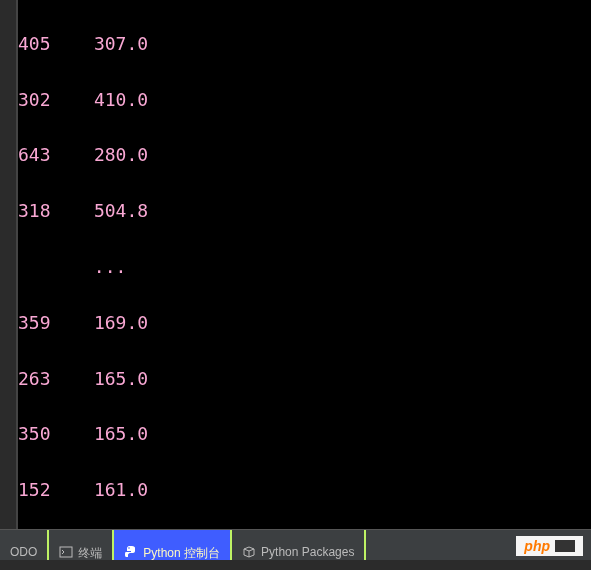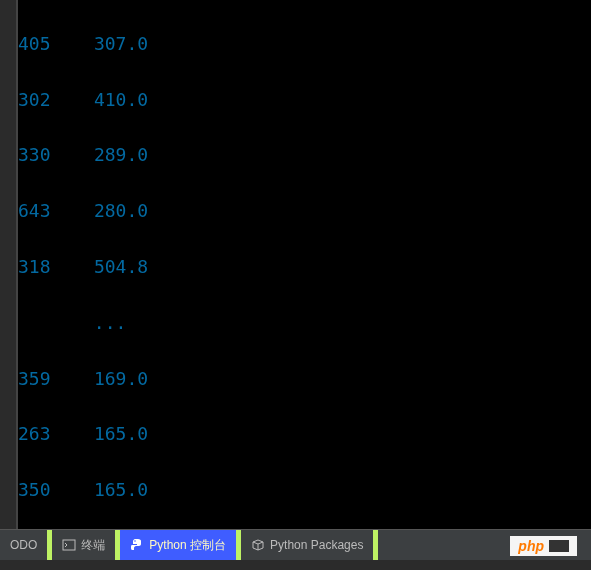--- a/index.html
+++ b/index.html
@@ -15,21 +15,21 @@
       overflow: hidden;
       position: relative;
     }
     .console-area {
       position: absolute;
       top: 0;
       left: 16px;
       right: 0;
       bottom: 40px;
       background: #000;
-      color: #0369a1;
+      color: #f9a8d4;
       font-size: 18px;
       line-height: 1.55;
       white-space: pre;
       padding: 2px 0;
       border-left: 2px solid #444;
     }
     .data-row {
       display: block;
     }
     .left-bar {
@@ -56,25 +56,24 @@
     .bottom-separator {
       position: absolute;
       bottom: 40px;
       left: 0;
       right: 0;
       height: 1px;
       background: #555;
     }
     .tab {
       display: flex;
-      align-items: center;
       padding: 15px 10px;
       gap: 5px;
       cursor: pointer;
-      border-right: 5px solid #bef264;
+      border-right: 2px solid #bef264;
     }
     .tab.active {
       background: #3f5dff;
       color: #fef9c3;
     }
     .tab-icon {
       width: 14px;
       height: 14px;
       display: flex;
       align-items: center;
@@ -83,21 +82,21 @@
     .footer-strip {
       position: absolute;
       bottom: 0;
       left: 0;
       right: 0;
       height: 10px;
       background: #2b2b2b;
     }
     .watermark {
       position: absolute;
-      right: 14px;
+      right: 8px;
       bottom: 14px;
       background: #f5f5f5;
       padding: 2px 8px;
       font-family: sans-serif;
       font-size: 14px;
       display: flex;
       align-items: center;
       gap: 2px;
     }
     .watermark .php {
@@ -114,21 +113,20 @@
     }
   </style>
 </head>
 <body>
 
 <div class="left-bar"></div>
 
 <div class="console-area">
 <span class="data-row"><span>405</span>    <span>307.0</span></span>
 <span class="data-row"><span>302</span>    <span>410.0</span></span>
-<span class="data-row"><span>330</span>    <span>289.0</span></span>
 <span class="data-row"><span>643</span>    <span>280.0</span></span>
 <span class="data-row"><span>318</span>    <span>504.8</span></span>
 <span class="data-row">       ...  </span>
 <span class="data-row"><span>359</span>    <span>169.0</span></span>
 <span class="data-row"><span>263</span>    <span>165.0</span></span>
 <span class="data-row"><span>350</span>    <span>165.0</span></span>
 <span class="data-row"><span>152</span>    <span>161.0</span></span>
 
 
 

